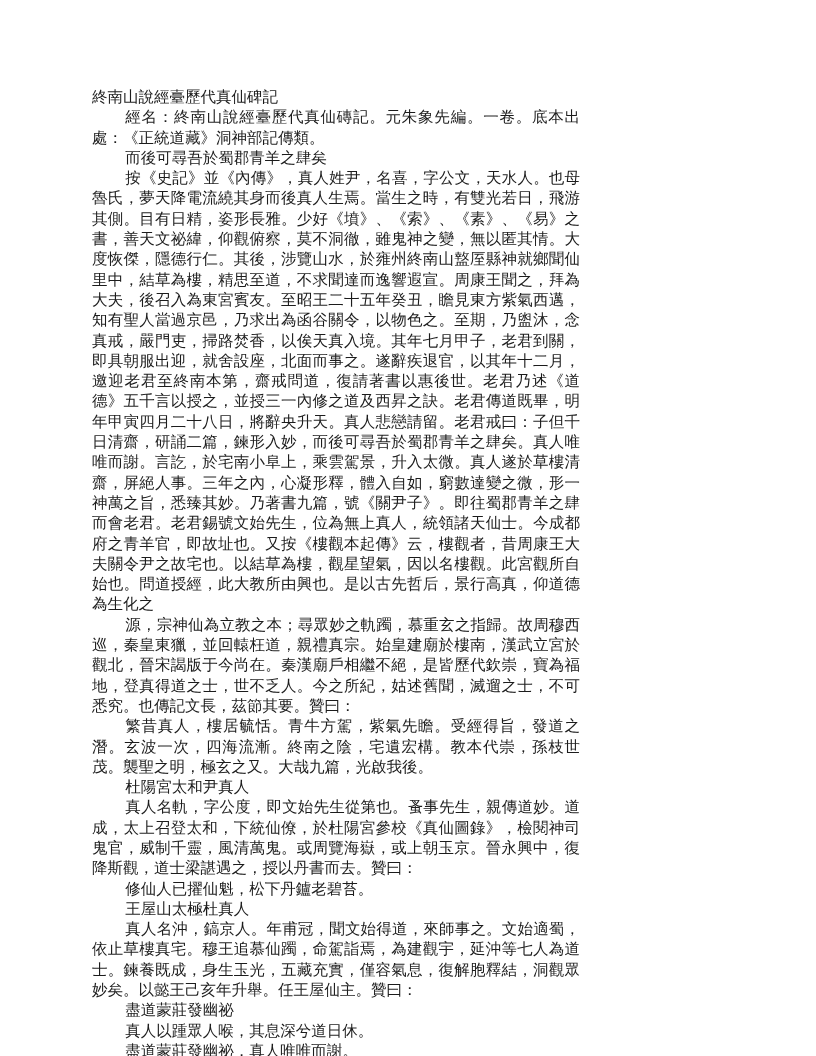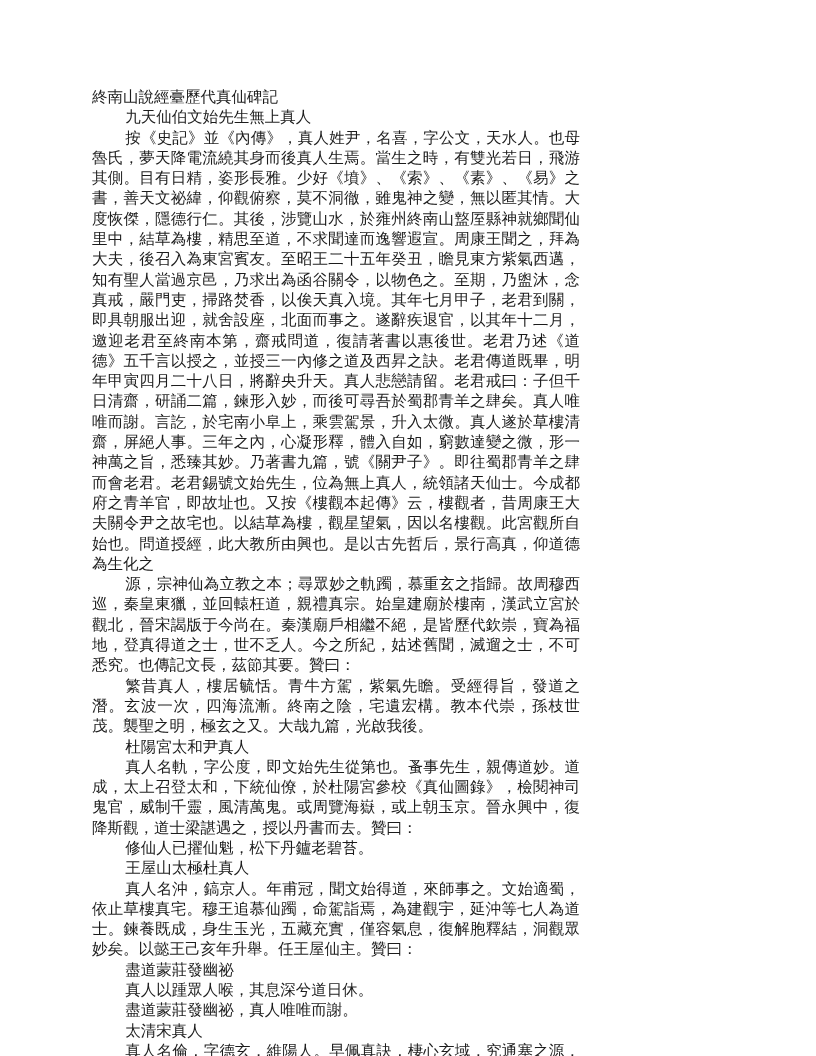--- a/index.html
+++ b/index.html
@@ -47,21 +47,22 @@
     text-indent:2.15em;
     text-align:left;
   }
 </style>
 </head>
 <body>
 
 <div class="page">
   <div>
       <p class="title">終南山說經臺歷代真仙碑記</p>
-      <p class="heading">九天仙伯文始先生無上真人</p>
+      <p class="para">經名：終南山說經臺歷代真仙磚記。元朱象先編。一卷。底本出處：《正統道藏》洞神部記傳類。</p>
+      <p class="heading">而後可尋吾於蜀郡青羊之肆矣</p>
       <p class="para">按《史記》並《內傳》，真人姓尹，名喜，字公文，天水人。也母魯氏，夢天降電流繞其身而後真人生焉。當生之時，有雙光若日，飛游其側。目有日精，姿形長雅。少好《墳》、《索》、《素》、《易》之書，善天文祕緯，仰觀俯察，莫不洞徹，雖鬼神之變，無以匿其情。大度恢傑，隱德行仁。其後，涉覽山水，於雍州終南山盩厔縣神就鄉聞仙里中，結草為樓，精思至道，不求聞達而逸響遐宣。周康王聞之，拜為大夫，後召入為東宮賓友。至昭王二十五年癸丑，瞻見東方紫氣西邁，知有聖人當過京邑，乃求出為函谷關令，以物色之。至期，乃盥沐，念真戒，嚴門吏，掃路焚香，以俟天真入境。其年七月甲子，老君到關，即具朝服出迎，就舍設座，北面而事之。遂辭疾退官，以其年十二月，邀迎老君至終南本第，齋戒問道，復請著書以惠後世。老君乃述《道德》五千言以授之，並授三一內修之道及西昇之訣。老君傳道既畢，明年甲寅四月二十八日，將辭央升天。真人悲戀請留。老君戒曰：子但千日清齋，研誦二篇，鍊形入妙，而後可尋吾於蜀郡青羊之肆矣。真人唯唯而謝。言訖，於宅南小阜上，乘雲駕景，升入太微。真人遂於草樓清齋，屏絕人事。三年之內，心凝形釋，體入自如，窮數達變之微，形一神萬之旨，悉臻其妙。乃著書九篇，號《關尹子》。即往蜀郡青羊之肆而會老君。老君錫號文始先生，位為無上真人，統領諸天仙士。今成都府之青羊官，即故址也。又按《樓觀本起傳》云，樓觀者，昔周康王大夫關令尹之故宅也。以結草為樓，觀星望氣，因以名樓觀。此宮觀所自始也。問道授經，此大教所由興也。是以古先哲后，景行高真，仰道德為生化之</p>
       <p class="para">源，宗神仙為立教之本；尋眾妙之軌躅，慕重玄之指歸。故周穆西巡，秦皇東獵，並回轅枉道，親禮真宗。始皇建廟於樓南，漢武立宮於觀北，晉宋謁版于今尚在。秦漢廟戶相繼不絕，是皆歷代欽崇，寶為福地，登真得道之士，世不乏人。今之所紀，姑述舊聞，滅遛之士，不可悉究。也傳記文長，茲節其要。贊曰：</p>
       <p class="para">繁昔真人，樓居毓恬。青牛方駕，紫氣先瞻。受經得旨，發道之潛。玄波一次，四海流漸。終南之陰，宅遺宏構。教本代崇，孫枝世茂。襲聖之明，極玄之又。大哉九篇，光啟我後。</p>
       <p class="heading">杜陽宮太和尹真人</p>
       <p class="para">真人名軌，字公度，即文始先生從第也。蚤事先生，親傳道妙。道成，太上召登太和，下統仙僚，於杜陽宮參校《真仙圖錄》，檢閱神司鬼官，威制千靈，風清萬鬼。或周覽海嶽，或上朝玉京。晉永興中，復降斯觀，道士梁諶遇之，授以丹書而去。贊曰：</p>
       <p class="verse">修仙人已擢仙魁，松下丹鑪老碧苔。</p>
       <p class="heading">王屋山太極杜真人</p>
       <p class="para">真人名沖，鎬京人。年甫冠，聞文始得道，來師事之。文始適蜀，依止草樓真宅。穆王追慕仙躅，命駕詣焉，為建觀宇，延沖等七人為道士。鍊養既成，身生玉光，五藏充實，僅容氣息，復解胞釋結，洞觀眾妙矣。以懿王己亥年升舉。任王屋仙主。贊曰：</p>
       <p class="heading">盡道蒙莊發幽祕</p>
       <p class="verse">真人以踵眾人喉，其息深兮道日休。</p>

